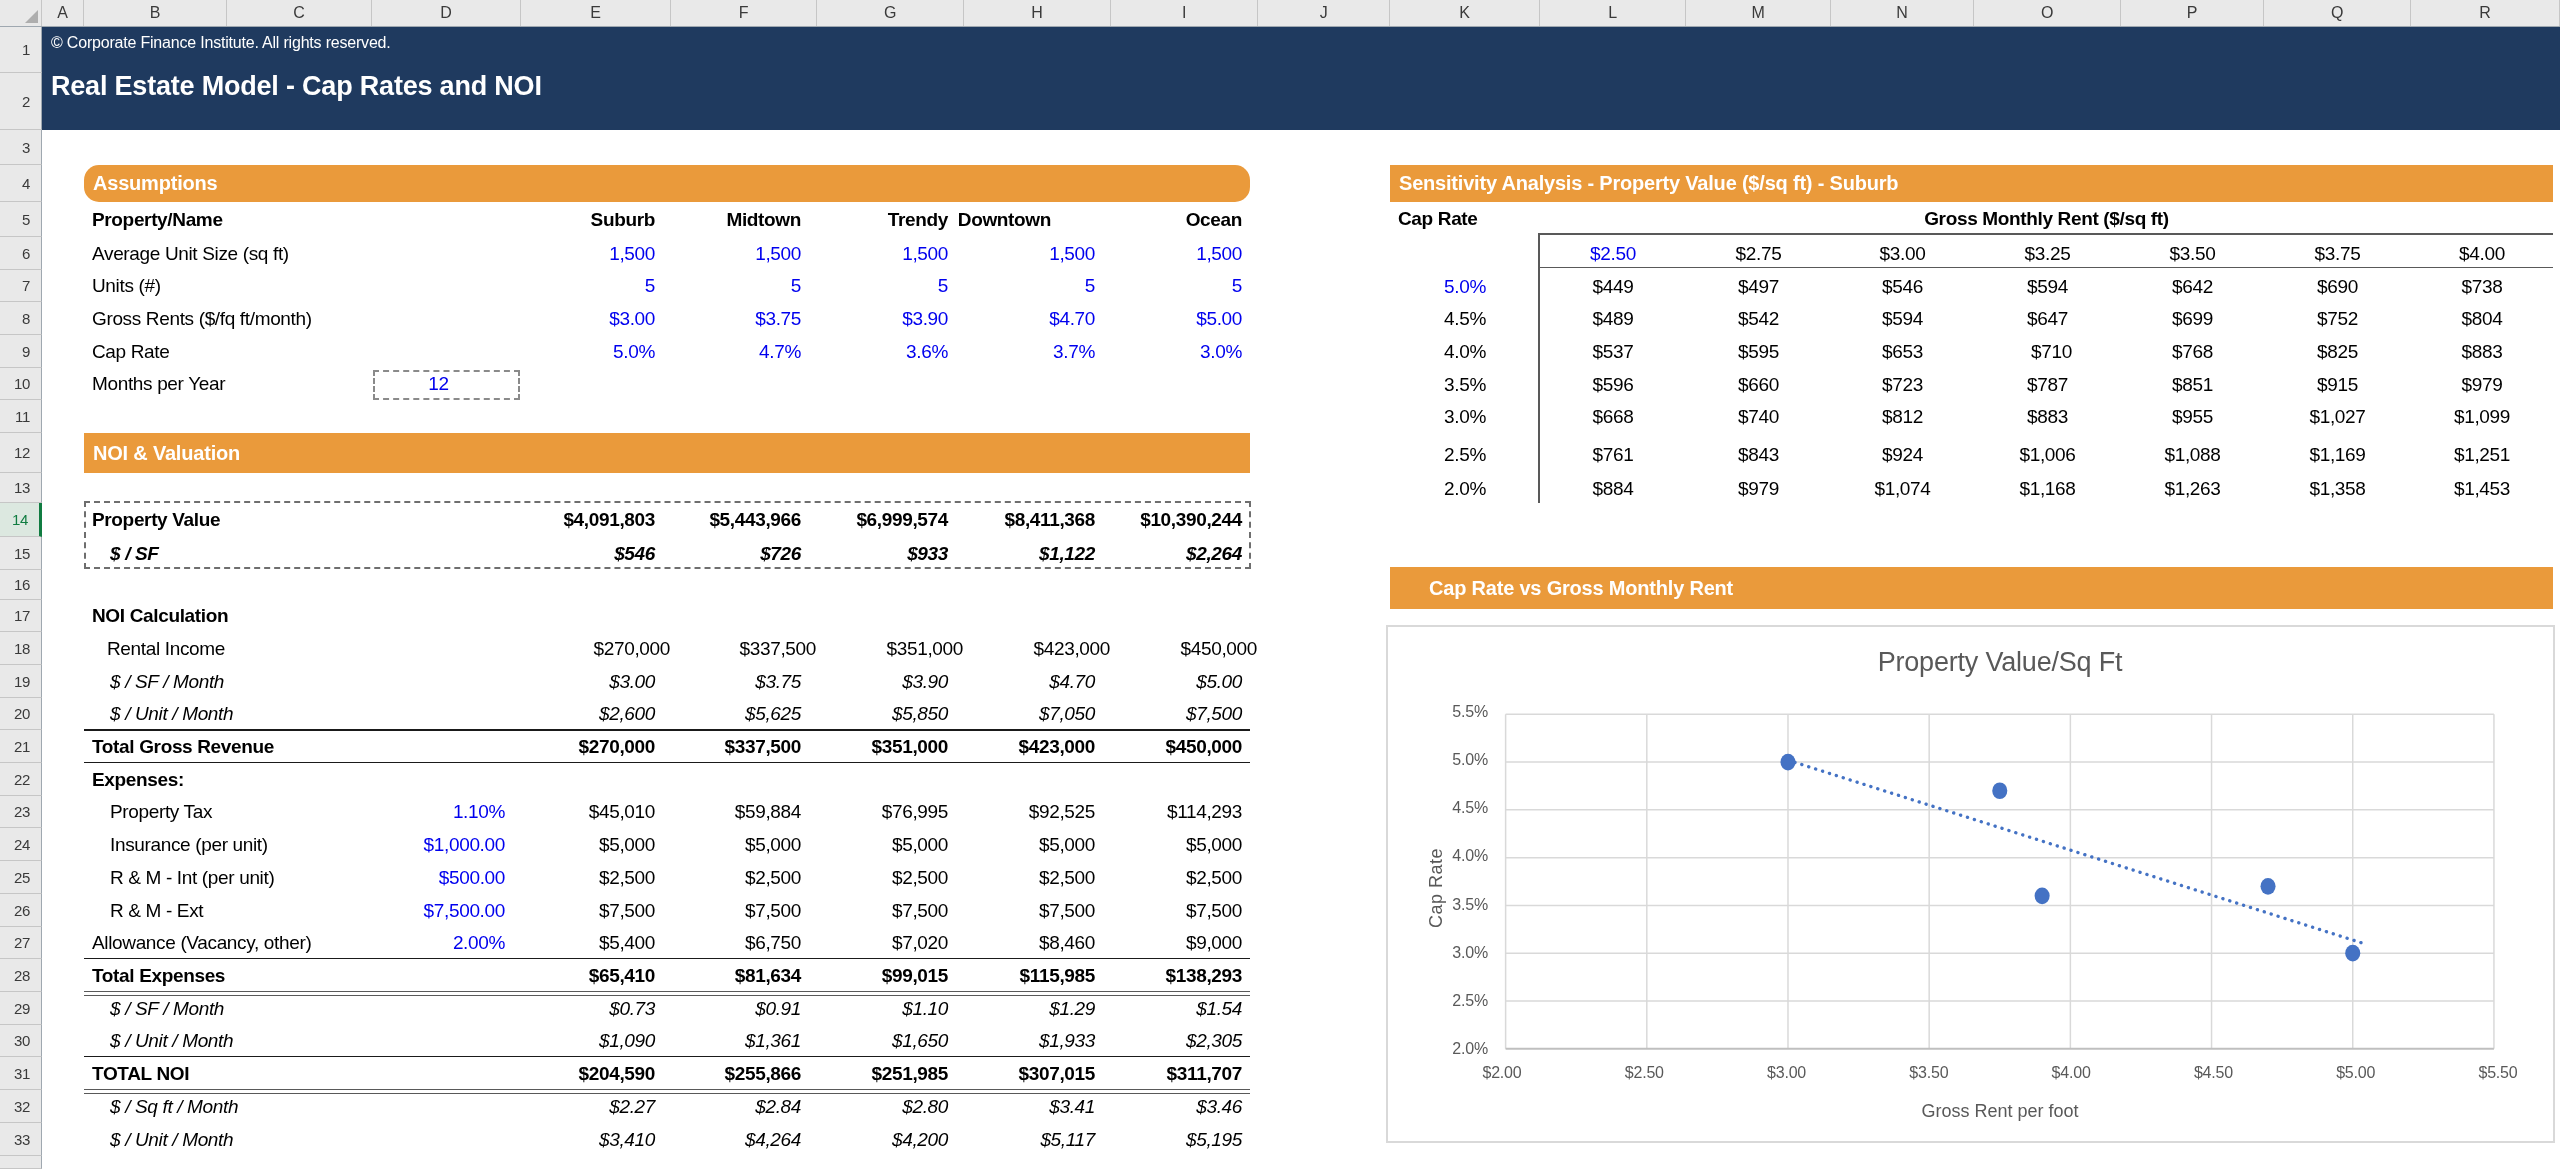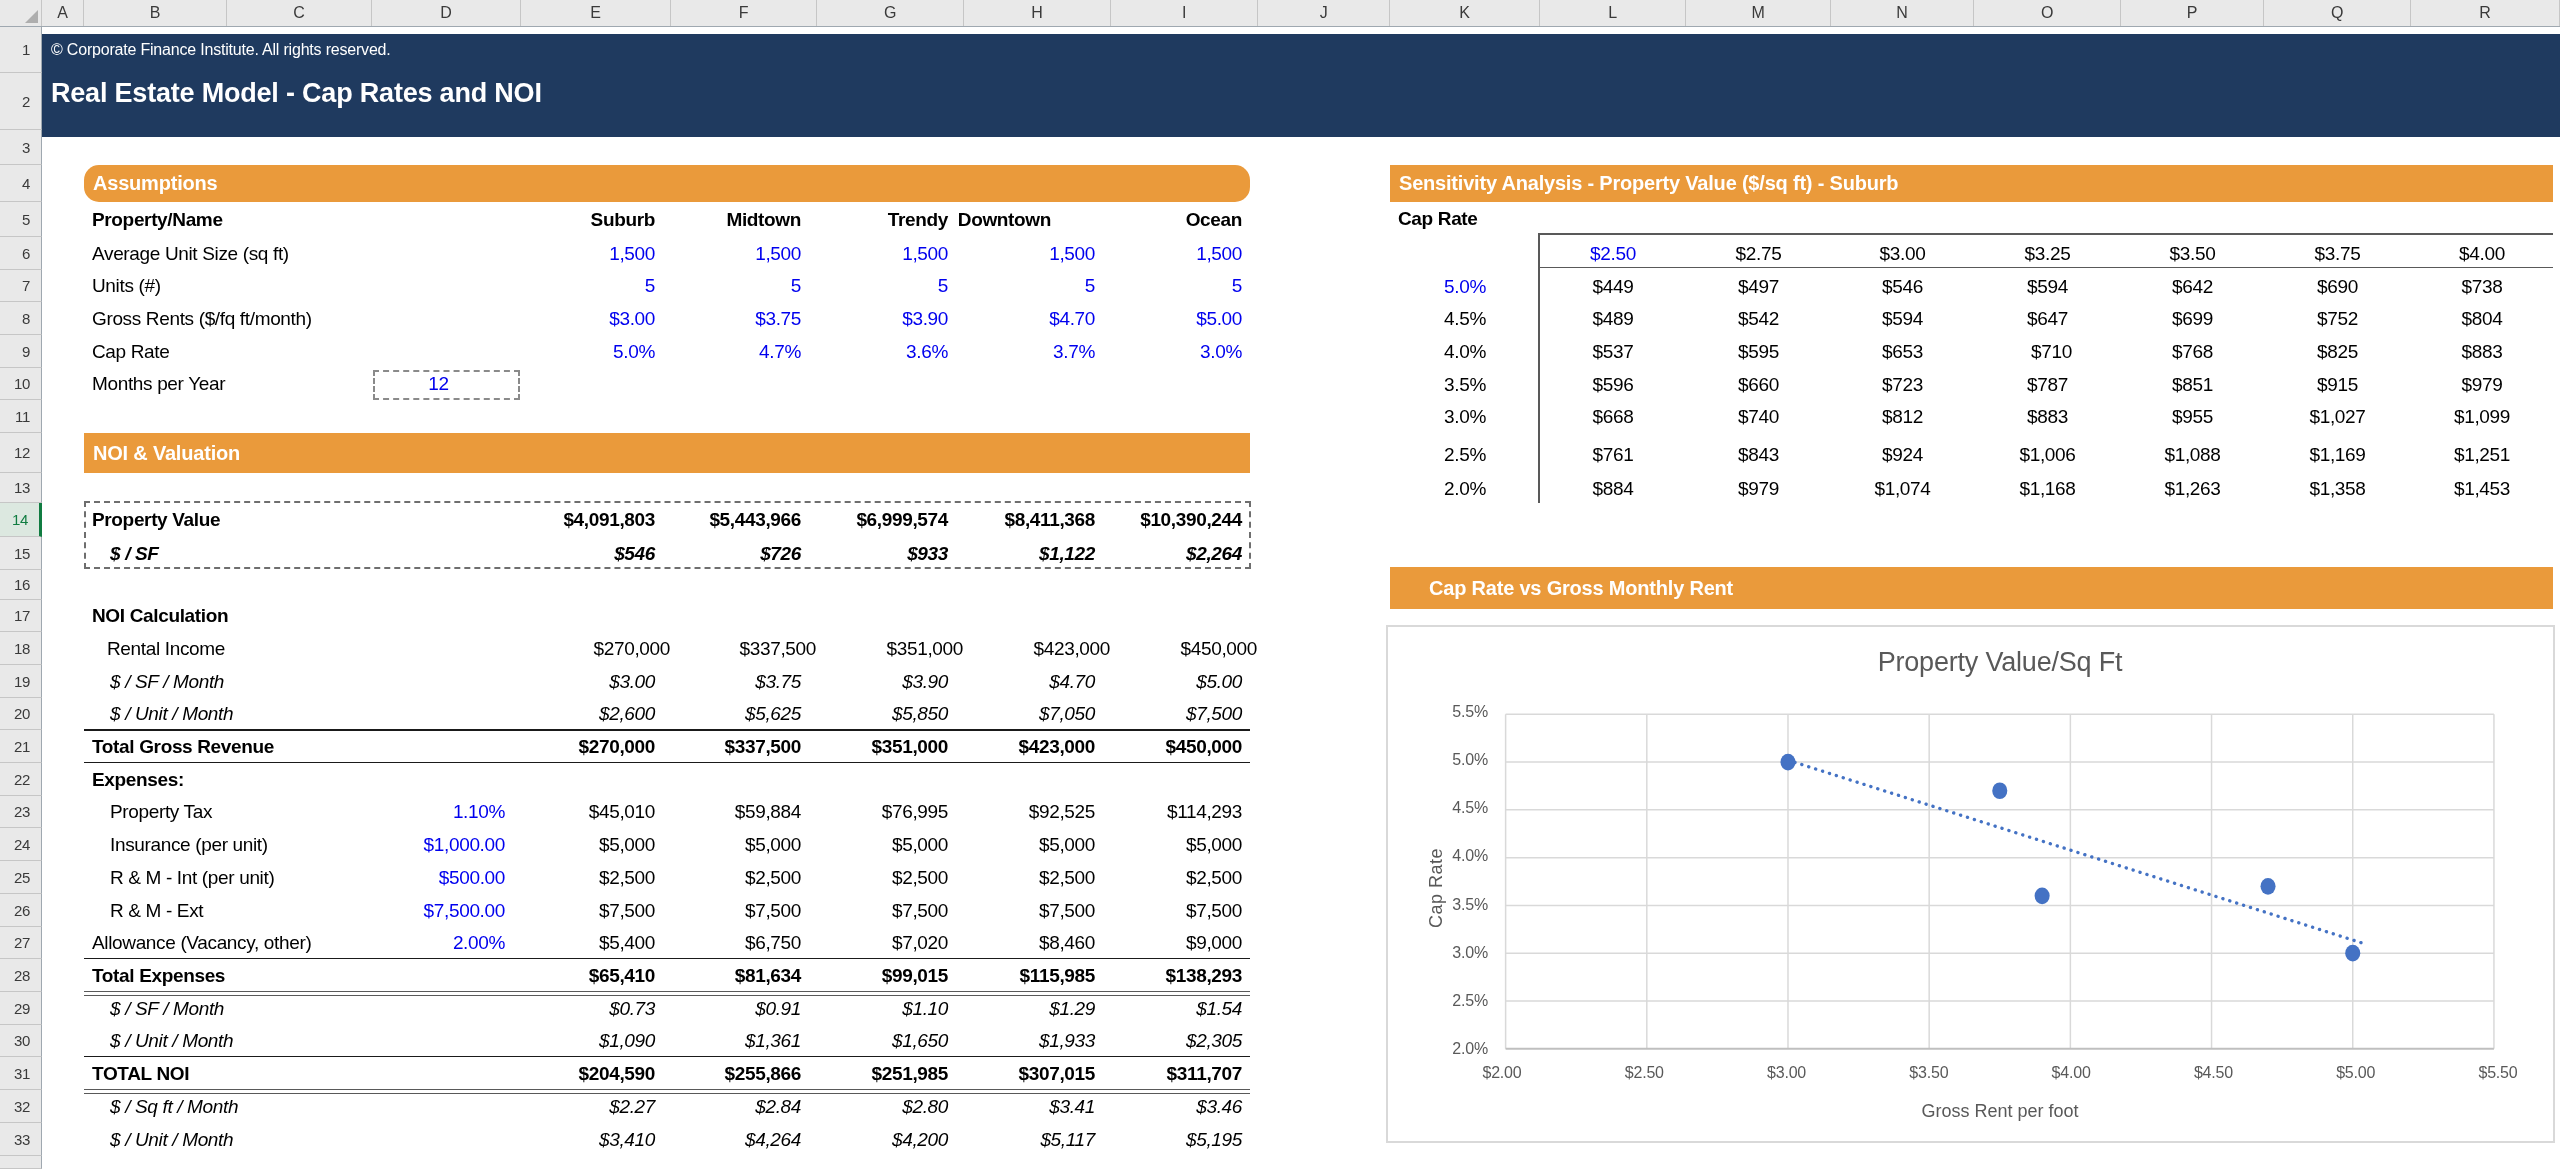--- a/index.html
+++ b/index.html
@@ -10,21 +10,21 @@
     color: #000;
   }
   
   .colstrip { position:absolute; top:0; left:0; width:2560px; height:27px; display:flex; background:#E9E9E9; border-bottom:1px solid #9FA8B0; }
   .colcell { flex:0 0 auto; border-right:1px solid #C6C6C6; font-size:16px; color:#3a3a3a; text-align:center; line-height:25px; letter-spacing:-0.3px; position:relative; }
   .corner::after { content:""; position:absolute; right:3px; bottom:3px; width:0; height:0; border-left:13px solid transparent; border-bottom:13px solid #AEAEAE; }
   .gutter { position:absolute; top:27px; left:0; width:42px; }
   .rowcell { position:absolute; left:0; width:42px; background:#E9E9E9; border-bottom:1px solid #C6C6C6; border-right:1px solid #9FA8B0; font-size:15px; color:#3a3a3a; text-align:right; padding-right:11px; letter-spacing:-0.3px; }
   .rowcell.active { background:#DCE8E0; color:#107C41; border-right:3px solid #107C41; }
   
-  .banner { position:absolute; left:42px; top:27px; width:2518px; height:103px;margin-top:7px; }
+  .banner { position:absolute; left:42px; top:27px; width:2518px; height:103px; }
   .banner .copy { position:absolute; left:9px; top:7px; font-size:16px; color:#fff; letter-spacing:-0.2px; }
   .banner .ttl  { position:absolute; left:9px; top:44px; font-size:27px; font-weight:bold; color:#fff; letter-spacing:-0.2px; }
   
   .oband { position:absolute; color:#fff; font-weight:bold; font-size:20px; padding-left:9px; display:flex; align-items:center; letter-spacing:-0.2px; white-space:nowrap; }
   
   .srow { position:absolute; font-size:19px; letter-spacing:-0.35px; white-space:nowrap; }
   .lbl  { position:absolute; white-space:nowrap; }
   .cell { position:absolute; text-align:right; }
   .cellc{ position:absolute; text-align:center; }
   .bold { font-weight:bold; }
@@ -316,20 +316,21 @@
         <div class="cell ital" style="left: 521px; width: 134px;">$3,410</div>
         <div class="cell ital" style="left: 671px; width: 130px;">$4,264</div>
         <div class="cell ital" style="left: 817px; width: 131px;">$4,200</div>
         <div class="cell ital" style="left: 964px; width: 131px;">$5,117</div>
         <div class="cell ital" style="left: 1111px; width: 131px;">$5,195</div>
       </div>
     </div>
   <div id="sheet-sens">
       <div class="srow" style="left: 0px; top: 202px; width: 2560px; height: 35px; line-height: 33px;">
         <div class="lbl bold" style="left: 1398px;">Cap Rate</div>
+        <div class="cellc bold" style="left: 1540px; width: 1013px;">Gross Monthly Rent ($/sq ft)</div>
       </div>
       <div class="srow" style="left: 0px; top: 237px; width: 2560px; height: 33px; line-height: 33px;">
         <div class="cellc blue" style="left: 1540px; width: 146px;">$2.50</div>
         <div class="cellc" style="left: 1686px; width: 145px;">$2.75</div>
         <div class="cellc" style="left: 1831px; width: 143px;">$3.00</div>
         <div class="cellc" style="left: 1974px; width: 147px;">$3.25</div>
         <div class="cellc" style="left: 2121px; width: 143px;">$3.50</div>
         <div class="cellc" style="left: 2264px; width: 147px;">$3.75</div>
         <div class="cellc" style="left: 2411px; width: 142px;">$4.00</div>
       </div>

